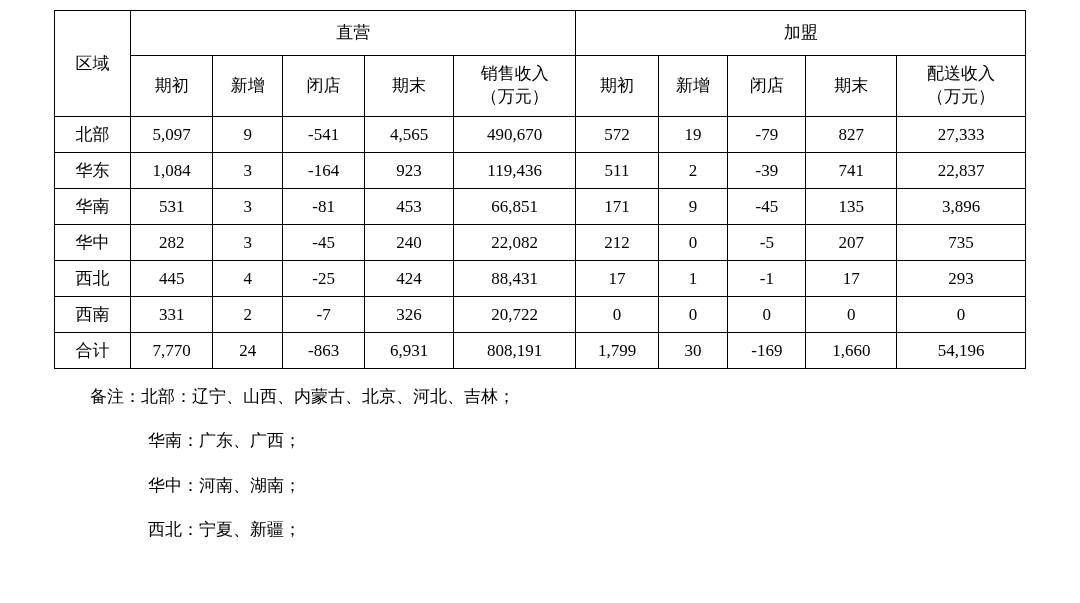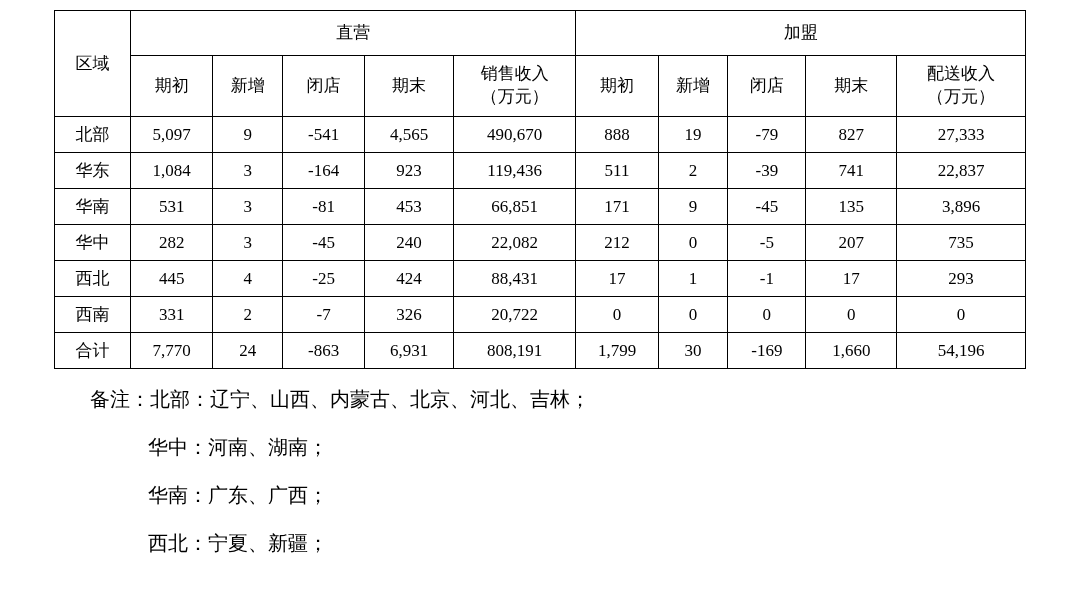--- a/index.html
+++ b/index.html
@@ -55,21 +55,21 @@
   td.body-cell {
     height: 29px;
     font-size: 17px;
   }
   td.region-cell {
     font-size: 17px;
   }
   .notes {
     margin: 18px 0 0 0;
     padding: 0 0 0 60px;
-    font-size: 20px;
+    font-size: 17px;
     line-height: 1.2;
   }
   .note-line {
     margin-bottom: 24px;
     white-space: nowrap;
   }
   .note-line:first-child {
     margin-left: 0;
   }
   .note-indent {
@@ -121,21 +121,21 @@
       </tr>
     </thead>
     <tbody>
       <tr>
         <td class="body-cell region-cell">北部</td>
         <td class="body-cell">5,097</td>
         <td class="body-cell">9</td>
         <td class="body-cell">-541</td>
         <td class="body-cell">4,565</td>
         <td class="body-cell">490,670</td>
-        <td class="body-cell">888</td>
+        <td class="body-cell">572</td>
         <td class="body-cell">19</td>
         <td class="body-cell">-79</td>
         <td class="body-cell">827</td>
         <td class="body-cell">27,333</td>
       </tr>
       <tr>
         <td class="body-cell region-cell">华东</td>
         <td class="body-cell">1,084</td>
         <td class="body-cell">3</td>
         <td class="body-cell">-164</td>
@@ -210,19 +210,19 @@
         <td class="body-cell">30</td>
         <td class="body-cell">-169</td>
         <td class="body-cell">1,660</td>
         <td class="body-cell">54,196</td>
       </tr>
     </tbody>
   </table>
 
   <div class="notes">
     <div class="note-line">备注：北部：辽宁、山西、内蒙古、北京、河北、吉林；</div>
+    <div class="note-line note-indent">华南：广东、广西；</div>
     <div class="note-line note-indent">华中：河南、湖南；</div>
-    <div class="note-line note-indent">华南：广东、广西；</div>
     <div class="note-line note-indent">西北：宁夏、新疆；</div>
 
   </div>
 
 </div>
 
 </body></html>

